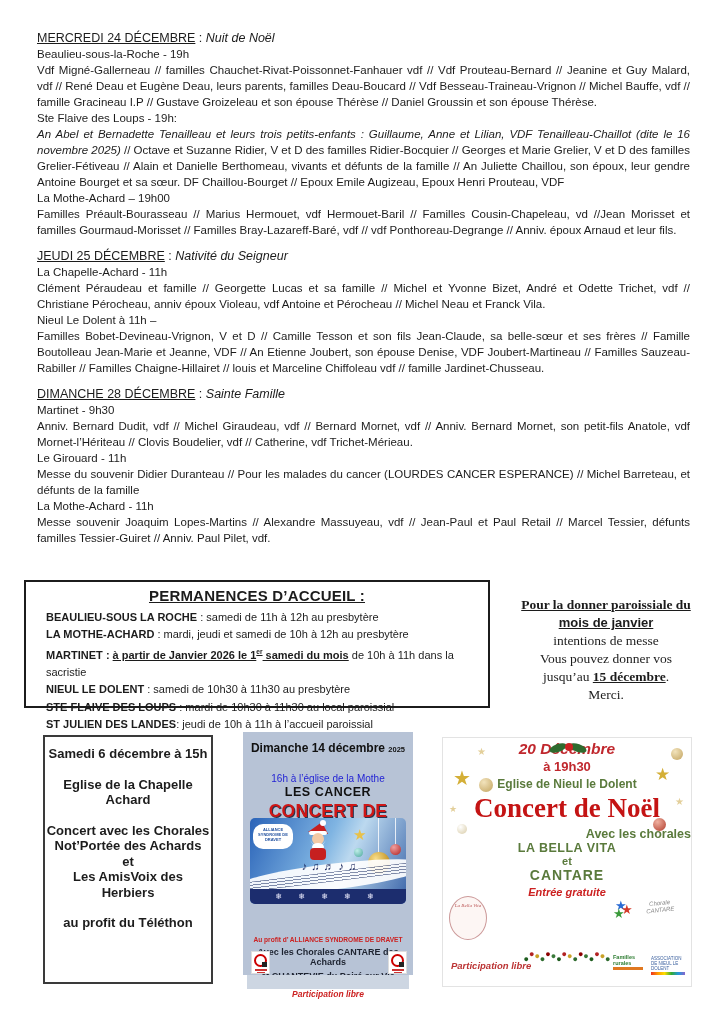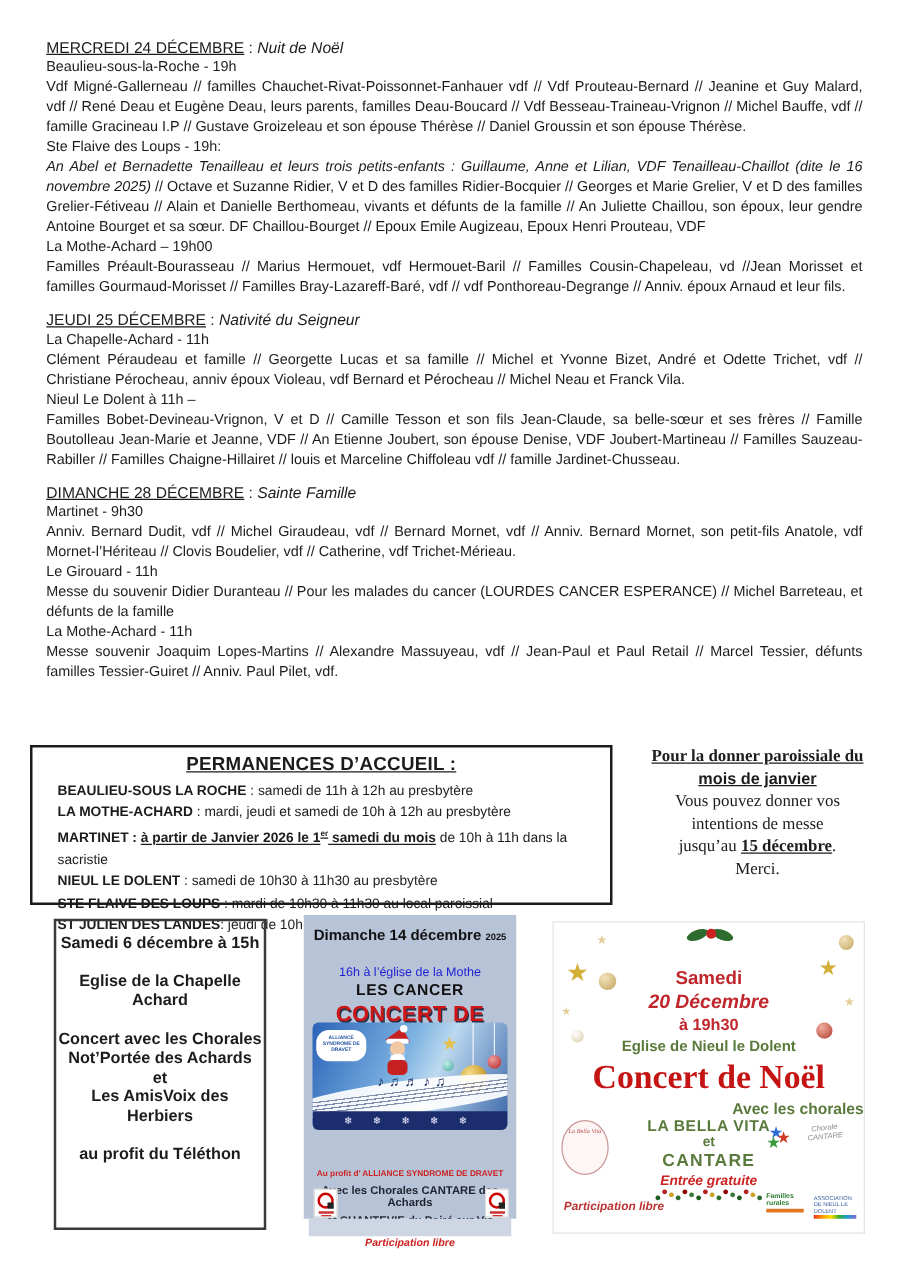--- a/index.html
+++ b/index.html
@@ -13,21 +13,21 @@
   .sec-title{text-decoration:underline;}
   .sec-sub{font-style:italic;}
   .loc{font-size:11.5px;}
   .para{text-align:justify;}
   .b{font-weight:700;}
   .i{font-style:italic;}
   .u{text-decoration:underline;}
   sup{font-size:60%;}
 
   
-  .perm-box{position:absolute;left:24px;top:596px;width:462px;height:124px;border:2px solid #1c1c1c;background:#fff;}
+  .perm-box{position:absolute;left:24px;top:580px;width:462px;height:124px;border:2px solid #1c1c1c;background:#fff;}
   .perm-title{text-align:center;font-weight:700;font-size:15px;text-decoration:underline;margin-top:5px;letter-spacing:.2px;}
   .perm-lines{padding:5px 6px 0 20px;font-size:11px;line-height:17.2px;}
 
   
   .note{position:absolute;left:493px;top:596px;width:226px;text-align:center;line-height:18px;}
   .note .serif{font-family:"Liberation Serif",serif;font-size:13.5px;}
   .note .sans{font-family:"Liberation Sans",sans-serif;font-size:13px;}
   .note .head{font-weight:700;}
 
   
@@ -114,21 +114,21 @@
         <div class="loc">Beaulieu-sous-la-Roche - 19h</div>
         <div class="para"><span>Vdf Migné-Gallerneau // familles Chauchet-Rivat-Poissonnet-Fanhauer vdf // Vdf Prouteau-Bernard // Jeanine et Guy Malard, vdf // René Deau et Eugène Deau, leurs parents, familles Deau-Boucard // Vdf Besseau-Traineau-Vrignon // Michel Bauffe, vdf // famille Gracineau I.P // Gustave Groizeleau et son épouse Thérèse // Daniel Groussin et son épouse Thérèse.</span></div>
         <div class="loc">Ste Flaive des Loups - 19h:</div>
         <div class="para"><span class="i">An Abel et Bernadette Tenailleau et leurs trois petits-enfants : Guillaume, Anne et Lilian, VDF Tenailleau-Chaillot (dite le 16 novembre 2025)</span><span> // Octave et Suzanne Ridier, V et D des familles Ridier-Bocquier // Georges et Marie Grelier, V et D des familles Grelier-Fétiveau // Alain et Danielle Berthomeau, vivants et défunts de la famille // An Juliette Chaillou, son époux, leur gendre Antoine Bourget et sa sœur. DF Chaillou-Bourget // Epoux Emile Augizeau, Epoux Henri Prouteau, VDF</span></div>
         <div class="loc">La Mothe-Achard – 19h00</div>
         <div class="para"><span>Familles Préault-Bourasseau // Marius Hermouet, vdf Hermouet-Baril // Familles Cousin-Chapeleau, vd //Jean Morisset et familles Gourmaud-Morisset // Familles Bray-Lazareff-Baré, vdf // vdf Ponthoreau-Degrange // Anniv. époux Arnaud et leur fils.</span></div>
       </div>
       <div class="section">
         <div class="sec-head"><span class="sec-title">JEUDI 25 DÉCEMBRE</span><span> : </span><span class="sec-sub">Nativité du Seigneur</span></div>
         <div class="loc">La Chapelle-Achard - 11h</div>
-        <div class="para"><span>Clément Péraudeau et famille // Georgette Lucas et sa famille // Michel et Yvonne Bizet, André et Odette Trichet, vdf // Christiane Pérocheau, anniv époux Violeau, vdf Bernard et Pérocheau // Michel Neau et Franck Vila.</span></div>
+        <div class="para"><span>Clément Péraudeau et famille // Georgette Lucas et sa famille // Michel et Yvonne Bizet, André et Odette Trichet, vdf // Christiane Pérocheau, anniv époux Violeau, vdf Antoine et Pérocheau // Michel Neau et Franck Vila.</span></div>
         <div class="loc">Nieul Le Dolent à 11h –</div>
         <div class="para"><span>Familles Bobet-Devineau-Vrignon, V et D // Camille Tesson et son fils Jean-Claude, sa belle-sœur et ses frères // Famille Boutolleau Jean-Marie et Jeanne, VDF // An Etienne Joubert, son épouse Denise, VDF Joubert-Martineau // Familles Sauzeau-Rabiller // Familles Chaigne-Hillairet // louis et Marceline Chiffoleau vdf // famille Jardinet-Chusseau.</span></div>
       </div>
       <div class="section">
         <div class="sec-head"><span class="sec-title">DIMANCHE 28 DÉCEMBRE</span><span> :  </span><span class="sec-sub">Sainte Famille</span></div>
         <div class="loc">Martinet - 9h30</div>
         <div class="para"><span>Anniv. Bernard Dudit, vdf // Michel Giraudeau, vdf // Bernard Mornet, vdf // Anniv. Bernard Mornet, son petit-fils Anatole, vdf Mornet-l’Hériteau // Clovis Boudelier, vdf // Catherine, vdf Trichet-Mérieau.</span></div>
         <div class="loc">Le Girouard - 11h</div>
         <div class="para"><span>Messe du souvenir Didier Duranteau // Pour les malades du cancer (LOURDES CANCER ESPERANCE) // Michel Barreteau, et défunts de la famille</span></div>
         <div class="loc">La Mothe-Achard - 11h</div>
@@ -144,22 +144,22 @@
         <div class="perm-line"><span class="b">MARTINET : </span><span class="b u">à partir de Janvier 2026 le 1</span><sup class="b u">er</sup><span class="b u"> samedi du mois</span><span> de 10h à 11h dans la sacristie</span></div>
         <div class="perm-line"><span class="b">NIEUL LE DOLENT</span><span> : samedi de 10h30 à 11h30 au presbytère</span></div>
         <div class="perm-line"><span class="b">STE FLAIVE DES LOUPS</span><span> : mardi de 10h30 à 11h30 au local paroissial</span></div>
         <div class="perm-line"><span class="b">ST JULIEN DES LANDES</span><span>: jeudi de 10h à 11h à l’accueil paroissial</span></div>
       </div>
   </div>
 
   <div class="note" id="note-lines">
       <div class="serif head"><span class="b u">Pour la donner paroissiale du</span></div>
       <div class="sans head"><span class="b u">mois de janvier</span></div>
+      <div class="serif"><span>intentions de messe</span></div>
       <div class="serif"><span>Vous pouvez donner vos</span></div>
-      <div class="serif"><span>intentions de messe</span></div>
       <div class="serif"><span>jusqu’au </span><span class="b u">15 décembre</span><span>.</span></div>
       <div class="serif"><span>Merci.</span></div>
     </div>
 
   <div class="poster-left" id="telethon-body">
       <div class="grp">Samedi 6 décembre à 15h</div>
       <div class="grp">Eglise de la Chapelle Achard</div>
       <div class="grp">Concert avec les Chorales Not’Portée des Achards
 et
 Les AmisVoix des Herbiers</div>
@@ -225,21 +225,20 @@
     <div class="dec" style="left:10px;top:28px;font-size:20px">★</div>
     <div class="dec" style="left:34px;top:8px;font-size:10px;color:#e3cf9a">★</div>
     <div class="dec" style="left:6px;top:66px;font-size:9px;color:#e3cf9a">★</div>
     <div class="ball2" style="left:36px;top:40px;width:14px;height:14px;background:radial-gradient(circle at 35% 30%,#f2e3bc,#c2a35e)"></div>
     <div class="ball2" style="left:14px;top:86px;width:10px;height:10px;background:radial-gradient(circle at 35% 30%,#fff,#d8cba6)"></div>
     <div class="dec" style="left:212px;top:26px;font-size:17px">★</div>
     <div class="dec" style="left:232px;top:58px;font-size:10px;color:#e3cf9a">★</div>
     <div class="ball2" style="left:228px;top:10px;width:12px;height:12px;background:radial-gradient(circle at 35% 30%,#f2e3bc,#c2a35e)"></div>
     <div class="ball2" style="left:210px;top:80px;width:13px;height:13px;background:radial-gradient(circle at 35% 30%,#f0b0a0,#b03a2a)"></div>
 
-    <div class="pr-day">Samedi</div>
     <div class="pr-date">20 Décembre</div>
     <div class="pr-time">à 19h30</div>
     <div class="pr-church">Eglise de Nieul le Dolent</div>
     <div class="pr-title">Concert de Noël</div>
     <div class="pr-with">Avec les chorales</div>
     <div class="pr-choir1">LA BELLA VITA</div>
     <div class="pr-et">et</div>
     <div class="pr-choir2">CANTARE</div>
     <div class="pr-free">Entrée gratuite</div>
 

